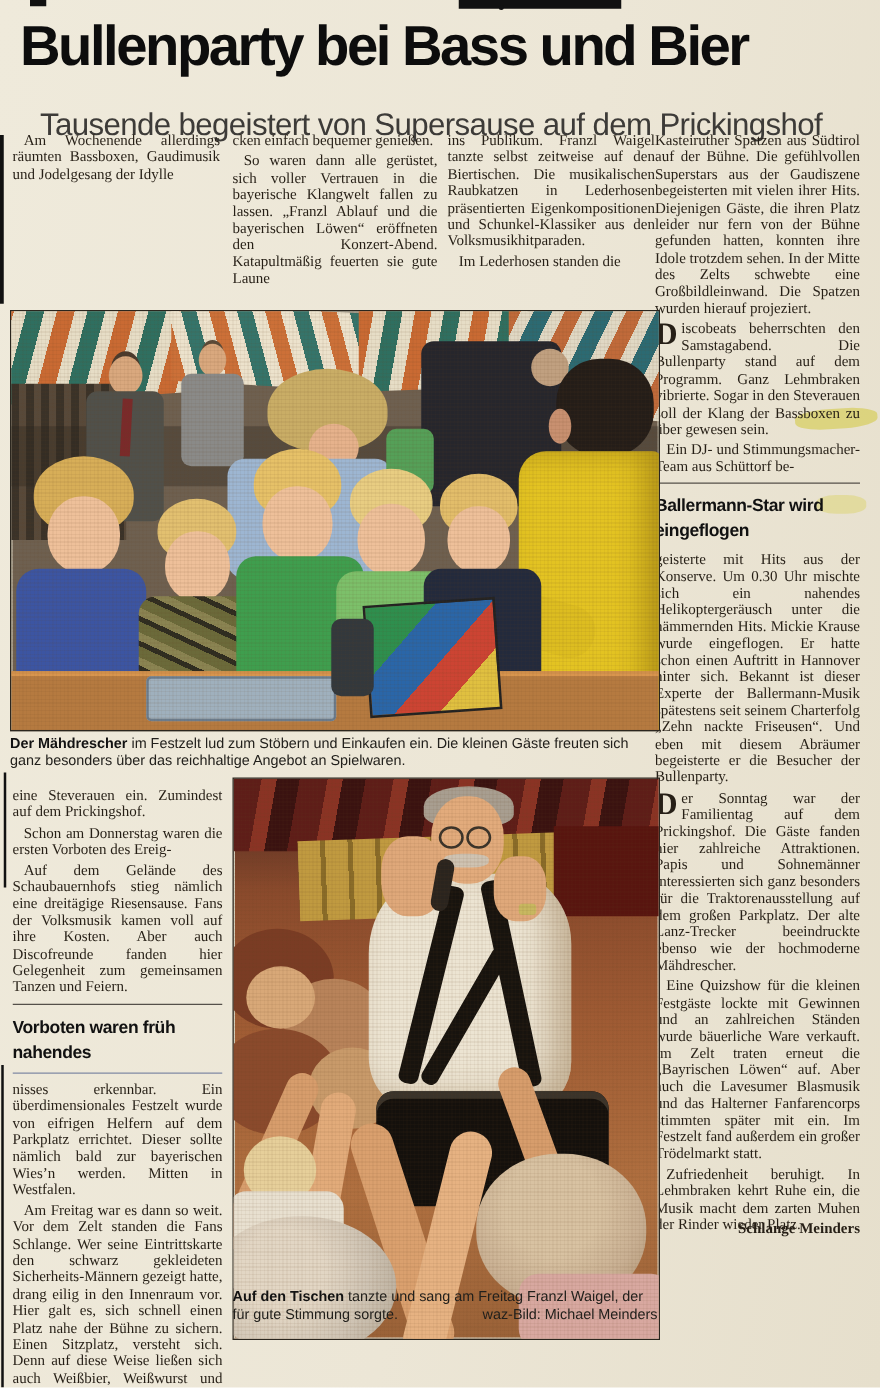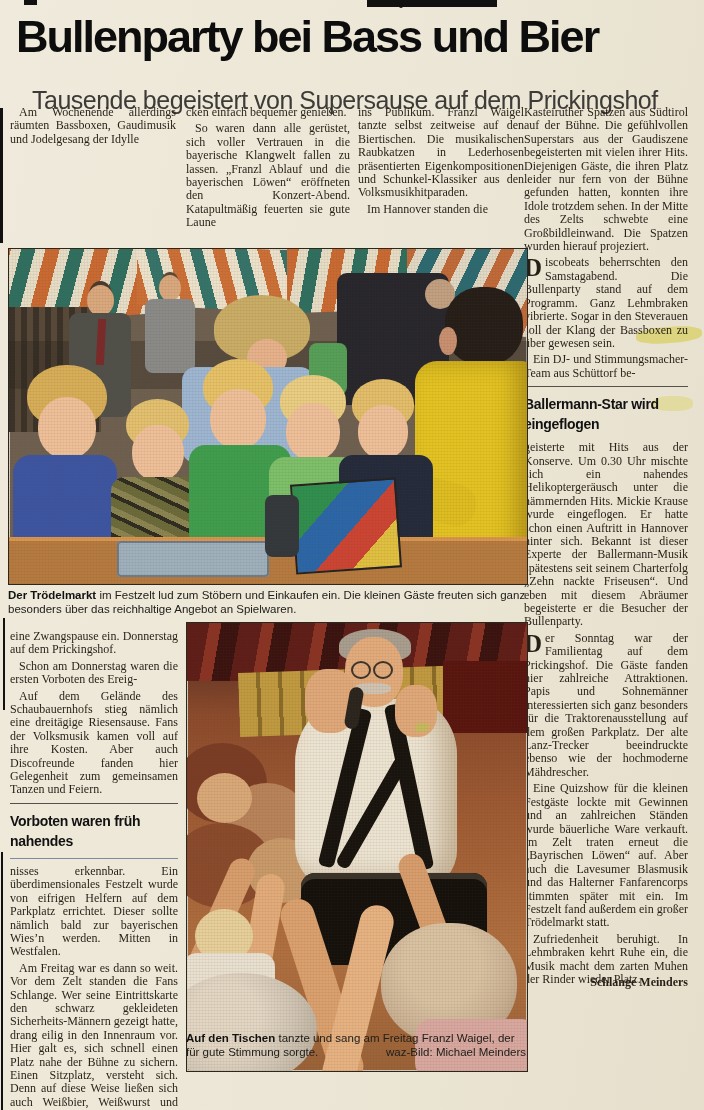--- a/index.html
+++ b/index.html
@@ -74,21 +74,21 @@
   <p class="bt ind">Am Wochenende allerdings räumten Bassboxen, Gaudimusik und Jodelgesang der Idylle</p>
 </div>
 
 <div class="abs col" style="left:186px;top:106px;width:164px;height:142px;">
   <p class="bt">cken einfach bequemer genießen.</p>
   <p class="bt ind">So waren dann alle gerüstet, sich voller Vertrauen in die bayerische Klangwelt fallen zu lassen. „Franzl Ablauf und die bayerischen Löwen“ eröffneten den Konzert-Abend. Katapultmäßig feuerten sie gute Laune</p>
 </div>
 
 <div class="abs col" style="left:358px;top:106px;width:166px;height:142px;">
   <p class="bt">ins Publikum. Franzl Waigel tanzte selbst zeitweise auf den Biertischen. Die musikalischen Raubkatzen in Lederhosen präsentierten Eigenkompositionen und Schunkel-Klassiker aus den Volksmusikhitparaden.</p>
-  <p class="bt ind">Im Hannover standen die</p>
+  <p class="bt ind">Im Lederhosen standen die</p>
 </div>
 
 <div class="abs col" style="left:524px;top:106px;width:164px;height:1004px;">
   <p class="bt">Kasteiruther Spatzen aus Südtirol auf der Bühne. Die gefühlvollen Superstars aus der Gaudiszene begeisterten mit vielen ihrer Hits. Diejenigen Gäste, die ihren Platz leider nur fern von der Bühne gefunden hatten, konnten ihre Idole trotzdem sehen. In der Mitte des Zelts schwebte eine Großbildleinwand. Die Spatzen wurden hierauf projeziert.</p>
   <p class="bt"><span class="dc">D</span><span>iscobeats beherrschten den Samstagabend. Die Bullenparty stand auf dem Programm. Ganz Lehmbraken vibrierte. Sogar in den Steverauen soll der Klang der Bassboxen zu über gewesen sein.</span></p>
   <p class="bt ind">Ein DJ- und Stimmungsmacher-Team aus Schüttorf be-</p>
   <div class="rule"></div>
   <h3 class="subhead">Ballermann-Star wird eingeflogen</h3>
   <p class="bt">geisterte mit Hits aus der Konserve. Um 0.30 Uhr mischte sich ein nahendes Helikoptergeräusch unter die hämmernden Hits. Mickie Krause wurde eingeflogen. Er hatte schon einen Auftritt in Hannover hinter sich. Bekannt ist dieser Experte der Ballermann-Musik spätestens seit seinem Charterfolg „Zehn nackte Friseusen“. Und eben mit diesem Abräumer begeisterte er die Besucher der Bullenparty.</p>
   <p class="bt"><span class="dc">D</span><span>er Sonntag war der Familientag auf dem Prickingshof. Die Gäste fanden hier zahlreiche Attraktionen. Papis und Sohnemänner interessierten sich ganz besonders für die Traktorenausstellung auf dem großen Parkplatz. Der alte Lanz-Trecker beeindruckte ebenso wie der hochmoderne Mähdrescher.</span></p>
@@ -135,25 +135,25 @@
   <div class="s" style="left:343px;top:130px;width:62px;height:50px;background:#e2bd6a;border-radius:50% 50% 45% 45%;"></div>
   <div class="s" style="left:349px;top:156px;width:50px;height:54px;background:#eec09a;border-radius:48%;"></div>
   <div class="s" style="left:330px;top:206px;width:94px;height:130px;background:#232a3c;border-radius:14px 14px 0 0;"></div>
   <div class="s" style="left:0;top:288px;width:518px;height:47px;background:#b57a40;border-top:4px solid #d8954e;"></div>
   <div class="s" style="left:108px;top:292px;width:152px;height:36px;background:#9fb0bd;border-radius:4px;box-shadow:inset 0 0 0 2px #6c7c8c;"></div>
   <div class="s" style="left:284px;top:232px;width:102px;height:86px;transform:rotate(-4deg);border:2px solid #222;background:linear-gradient(135deg,#2e8f4e 0 30%,#2a66a8 30% 55%,#cc4433 55% 75%,#e0c040 75%);"></div>
   <div class="s" style="left:256px;top:246px;width:34px;height:62px;background:#33383c;border-radius:8px;"></div>
 </div>
 
 <div class="abs" style="left:8px;top:589px;width:518px;height:36px;">
-  <p class="caption"><b>Der Trödelmarkt</b><span> im Festzelt lud zum Stöbern und Einkaufen ein. Die kleinen Gäste freuten sich ganz besonders über das reichhaltige Angebot an Spielwaren.</span></p>
+  <p class="caption"><b>Der Mähdrescher</b><span> im Festzelt lud zum Stöbern und Einkaufen ein. Die kleinen Gäste freuten sich ganz besonders über das reichhaltige Angebot an Spielwaren.</span></p>
 </div>
 
 <div class="abs col" style="left:10px;top:630px;width:168px;height:478px;">
-  <p class="bt">eine Zwangspause ein. Donnerstag auf dem Prickingshof.</p>
+  <p class="bt">eine Steverauen ein. Zumindest auf dem Prickingshof.</p>
   <p class="bt ind">Schon am Donnerstag waren die ersten Vorboten des Ereig-</p>
   <p class="bt ind">Auf dem Gelände des Schaubauernhofs stieg nämlich eine dreitägige Riesensause. Fans der Volksmusik kamen voll auf ihre Kosten. Aber auch Discofreunde fanden hier Gelegenheit zum gemeinsamen Tanzen und Feiern.</p>
   <div class="rule"></div>
   <h3 class="subhead">Vorboten waren früh nahendes</h3>
   <div class="rule blue"></div>
   <p class="bt">nisses erkennbar. Ein überdimensionales Festzelt wurde von eifrigen Helfern auf dem Parkplatz errichtet. Dieser sollte nämlich bald zur bayerischen Wies’n werden. Mitten in Westfalen.</p>
   <p class="bt ind">Am Freitag war es dann so weit. Vor dem Zelt standen die Fans Schlange. Wer seine Eintrittskarte den schwarz gekleideten Sicherheits-Männern gezeigt hatte, drang eilig in den Innenraum vor. Hier galt es, sich schnell einen Platz nahe der Bühne zu sichern. Einen Sitzplatz, versteht sich. Denn auf diese Weise ließen sich auch Weißbier, Weißwurst und We-</p>
 </div>
 
 <div class="abs photo" style="left:186px;top:622px;width:340px;height:448px;background:linear-gradient(180deg,#4a2620 0,#8a4a2c 90px,#a05c34 200px,#b07040 330px,#9a6238 448px);">

